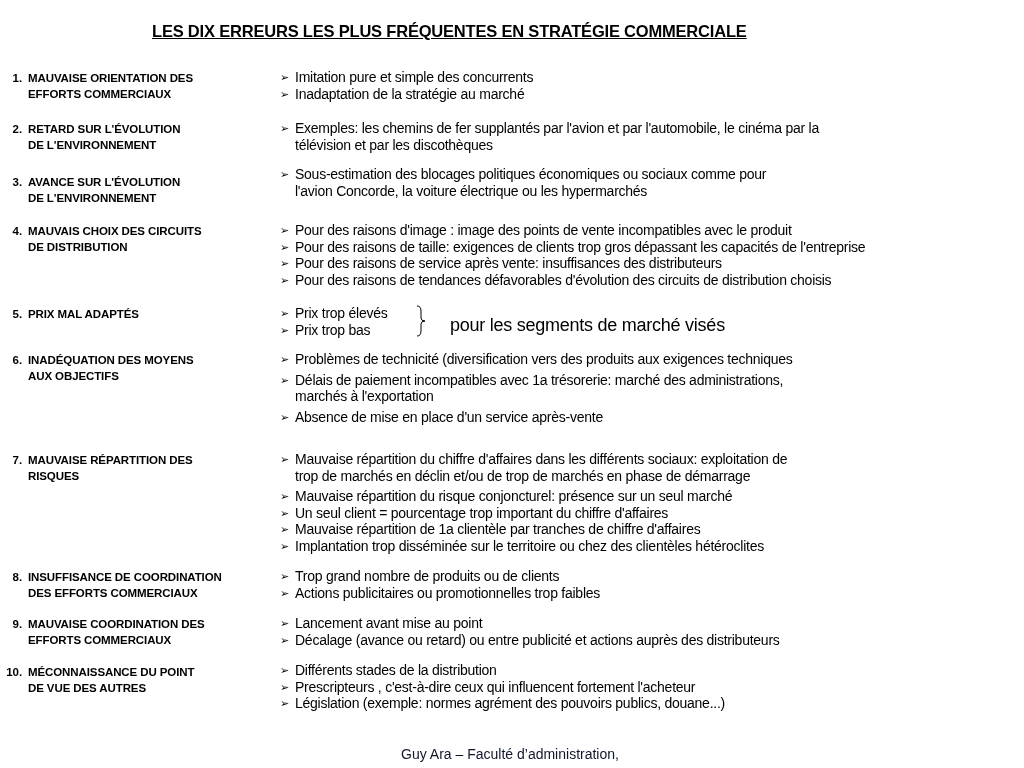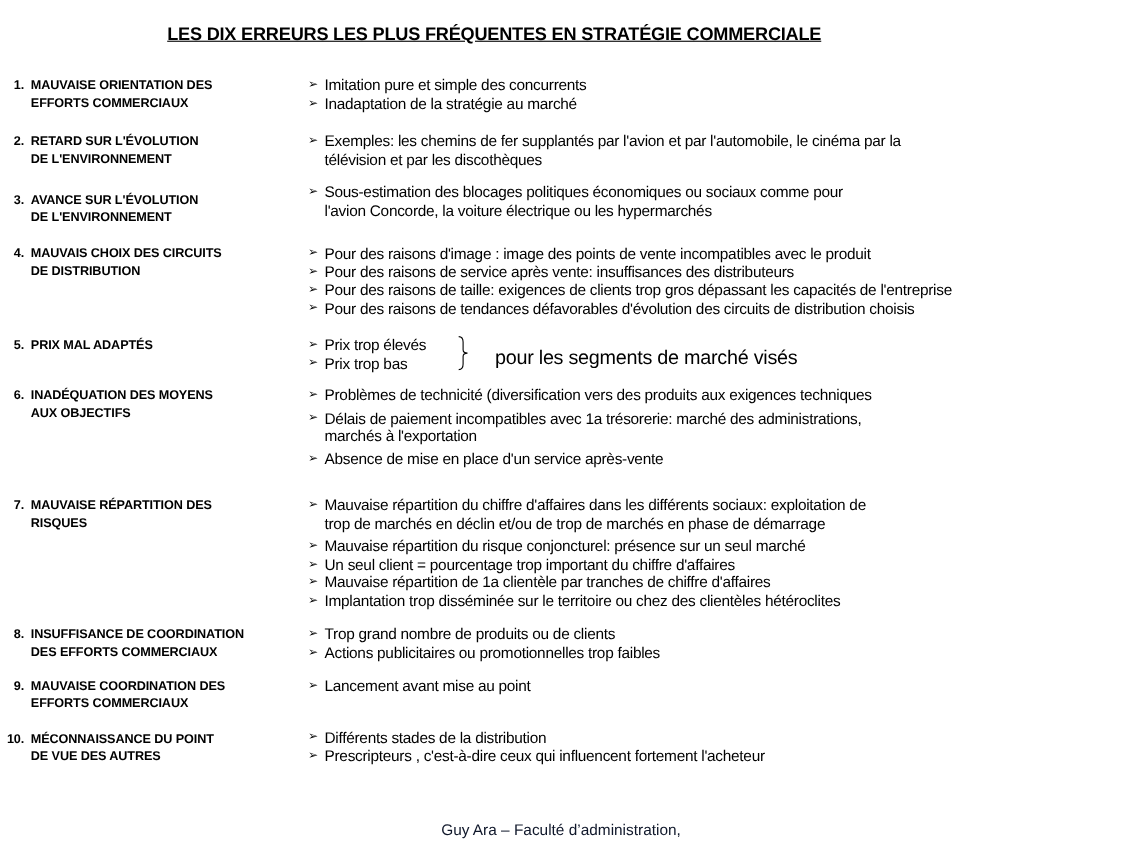--- a/index.html
+++ b/index.html
@@ -98,22 +98,22 @@
 <div class="right" style="top:120px">
   <div class="b"><span>Exemples: les chemins de fer supplantés par l'avion et par l'automobile, le cinéma par la</span><span class="cont">télévision et par les discothèques</span></div>
 </div>
 
 <div class="right" style="top:166px">
   <div class="b"><span>Sous-estimation des blocages politiques économiques ou sociaux comme pour</span><span class="cont">l'avion Concorde, la voiture électrique ou les hypermarchés</span></div>
 </div>
 
 <div class="right" style="top:222px">
   <div class="b"><span>Pour des raisons d'image :  image des points de vente incompatibles avec le produit</span></div>
+  <div class="b"><span>Pour des raisons de taille:  exigences de clients trop gros dépassant les capacités de l'entreprise</span></div>
   <div class="b"><span>Pour des raisons de service après vente: insuffisances des distributeurs</span></div>
-  <div class="b"><span>Pour des raisons de taille:  exigences de clients trop gros dépassant les capacités de l'entreprise</span></div>
   <div class="b"><span>Pour des raisons de tendances défavorables d'évolution des circuits de distribution choisis</span></div>
 </div>
 
 <div class="right" style="top:305px">
   <div class="b"><span>Prix trop élevés</span></div>
   <div class="b"><span>Prix trop bas</span></div>
 </div>
 <svg class="brace" viewBox="0 0 10 32">
   <path d="M1 1 Q5 1 5 6 L5 13 Q5 16 9 16 Q5 16 5 19 L5 26 Q5 31 1 31" fill="none" stroke="#000" stroke-width="1"></path>
 </svg>
@@ -136,23 +136,25 @@
   <div class="b"><span>Implantation trop disséminée sur le territoire ou chez des clientèles hétéroclites</span></div>
 </div>
 
 <div class="right" style="top:568px">
   <div class="b"><span>Trop grand nombre de produits ou de clients</span></div>
   <div class="b"><span>Actions publicitaires ou promotionnelles trop faibles</span></div>
 </div>
 
 <div class="right" style="top:615px">
   <div class="b"><span>Lancement avant mise au point</span></div>
+  <div class="b"><span>Décalage (avance ou retard) ou  entre publicité et actions auprès des distributeurs</span></div>
 </div>
 
 <div class="right" style="top:662px">
   <div class="b"><span>Différents stades de la distribution</span></div>
   <div class="b"><span>Prescripteurs , c'est-à-dire ceux qui influencent fortement l'acheteur</span></div>
+  <div class="b"><span>Législation (exemple: normes  agrément des pouvoirs publics, douane...)</span></div>
 </div>
 
 <div class="footer">
   <div>Guy Ara – Faculté d’administration,</div>
   <div>Université de Sherbrooke, 2007</div>
 </div>
 
 </body></html>

